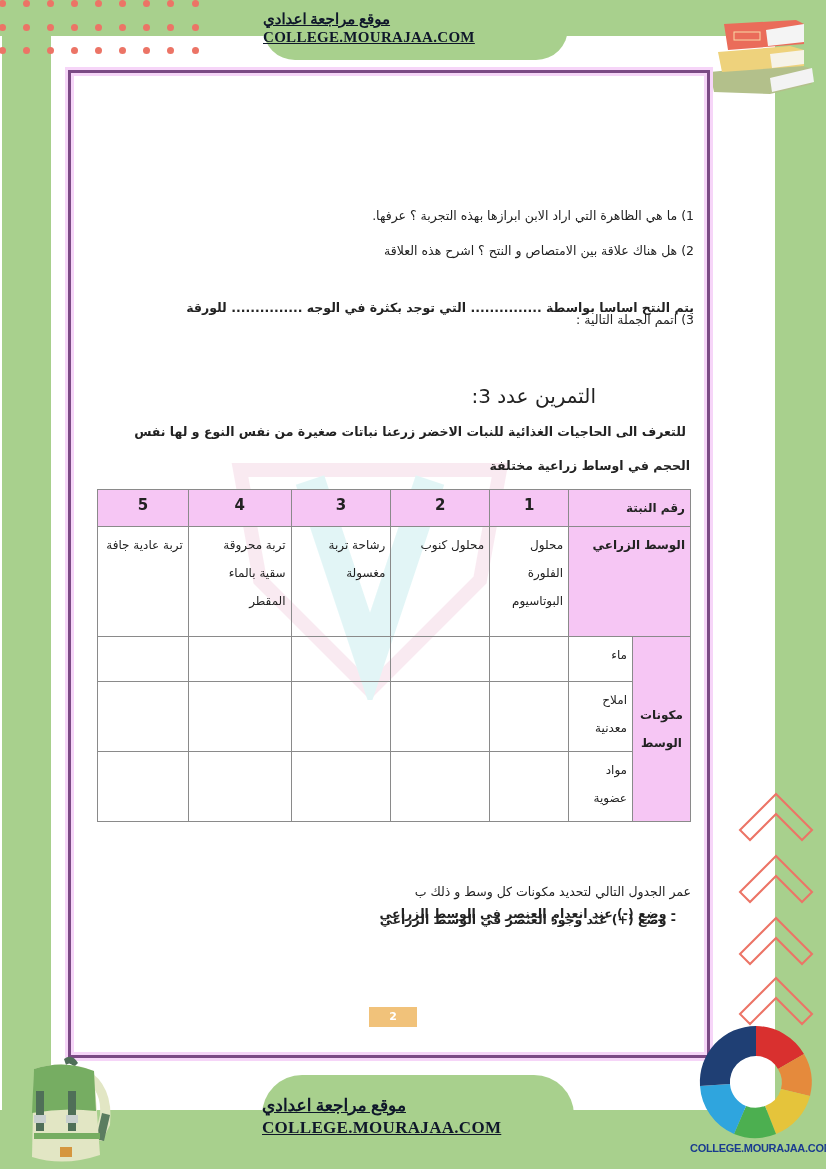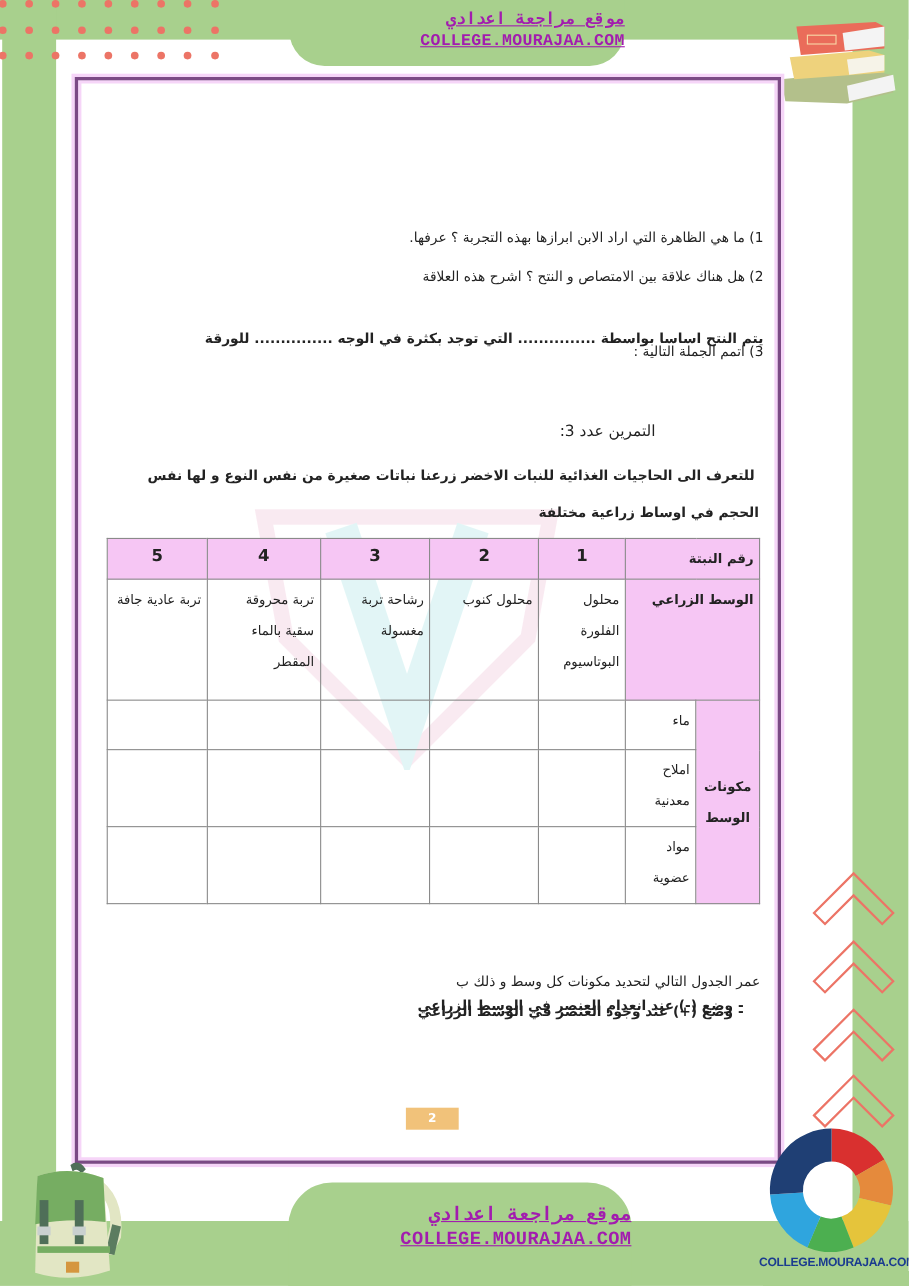--- a/index.html
+++ b/index.html
@@ -8,22 +8,22 @@
 
   .green { background: #a8d08d; position: absolute; }
   #top-band { left: 0; top: 0; width: 826px; height: 36px; }
   #left-bar { left: 2px; top: 0; width: 49px; height: 1110px; }
   #right-bar { left: 775px; top: 0; width: 51px; height: 1169px; }
   #bottom-band { left: 0; top: 1110px; width: 826px; height: 59px; }
 
   .dots { position: absolute; left: 0; width: 210px; height: 10px; }
   .dot { position: absolute; width: 7px; height: 7px; border-radius: 50%; background: #ec7466; }
 
-  .pill { position: absolute; background: #a8d08d; color: #a21caf; text-align: right;
-          font-family: Liberation Mono, monospace; }
+  .pill { position: absolute; background: #a8d08d; color: #0f172a; text-align: left;
+          font-family: Liberation Serif, serif; }
   #top-pill { left: 263px; top: 0; width: 305px; height: 60px; border-radius: 0 0 32px 32px; padding-top: 10px; }
   #bottom-pill { left: 262px; top: 1075px; width: 312px; height: 94px; border-radius: 40px 40px 0 0; padding-top: 20px; }
   .pill .ar { font-size: 15px; font-weight: bold; text-decoration: underline; line-height: 18px; direction: rtl; }
   .pill .en { font-size: 15px; font-weight: bold; text-decoration: underline; line-height: 19px; letter-spacing: 0.3px; }
   #bottom-pill .ar, #bottom-pill .en { font-size: 17px; line-height: 22px; }
 
   #frame { position: absolute; left: 68px; top: 70px; width: 642px; height: 988px;
            border: 3px solid #7b4a85; box-shadow: 0 0 0 3px #f6d5f8, inset 0 0 0 3px #f6d5f8; background: #fff; }
 
   .doc { position: absolute; direction: rtl; font-family: "DejaVu Sans", sans-serif; color: #222; font-size: 12.5px; }
@@ -112,21 +112,21 @@
 <svg id="watermark" viewBox="0 0 280 240">
   <path d="M10 10 L270 10 L250 120 L140 230 L30 120 Z" fill="none" stroke="#e8a4c4" stroke-width="14"></path>
   <path d="M80 20 L140 200 L200 20" fill="none" stroke="#7fd6d8" stroke-width="30"></path>
 </svg>
 
 <div class="doc q" style="top:208px;">1) ما هي الظاهرة التي اراد الابن ابرازها بهذه التجربة ؟ عرفها.</div>
 <div class="doc q" style="top:243px;">2) هل هناك علاقة بين الامتصاص و النتح ؟ اشرح هذه العلاقة</div>
 <div class="doc q" style="top:280px;margin-top:32px;">3) اتمم الجملة التالية :</div>
 <div class="doc q" style="top:300px; font-weight:bold;text-align:right;">يتم النتح اساسا بواسطة ............... التي توجد بكثرة في الوجه ............... للورقة</div>
 
-<div class="doc" style="top:384px; right:230px; font-size:14px;">التمرين عدد 3:</div>
+<div class="doc" style="top:384px; right:230px; font-size:20px;">التمرين عدد 3:</div>
 <div class="doc" style="top:424px; right:140px; font-weight:bold;">للتعرف الى الحاجيات الغذائية للنبات الاخضر زرعنا نباتات صغيرة من نفس النوع و لها نفس</div>
 <div class="doc" style="top:458px; right:136px; font-weight:bold;margin-left:38px;">الحجم في اوساط زراعية مختلفة</div>
 
 <table id="plants">
   <colgroup>
     <col style="width:58px">
       <col style="width:64px">
       <col style="width:79px">
       <col style="width:99px">
       <col style="width:100px">

